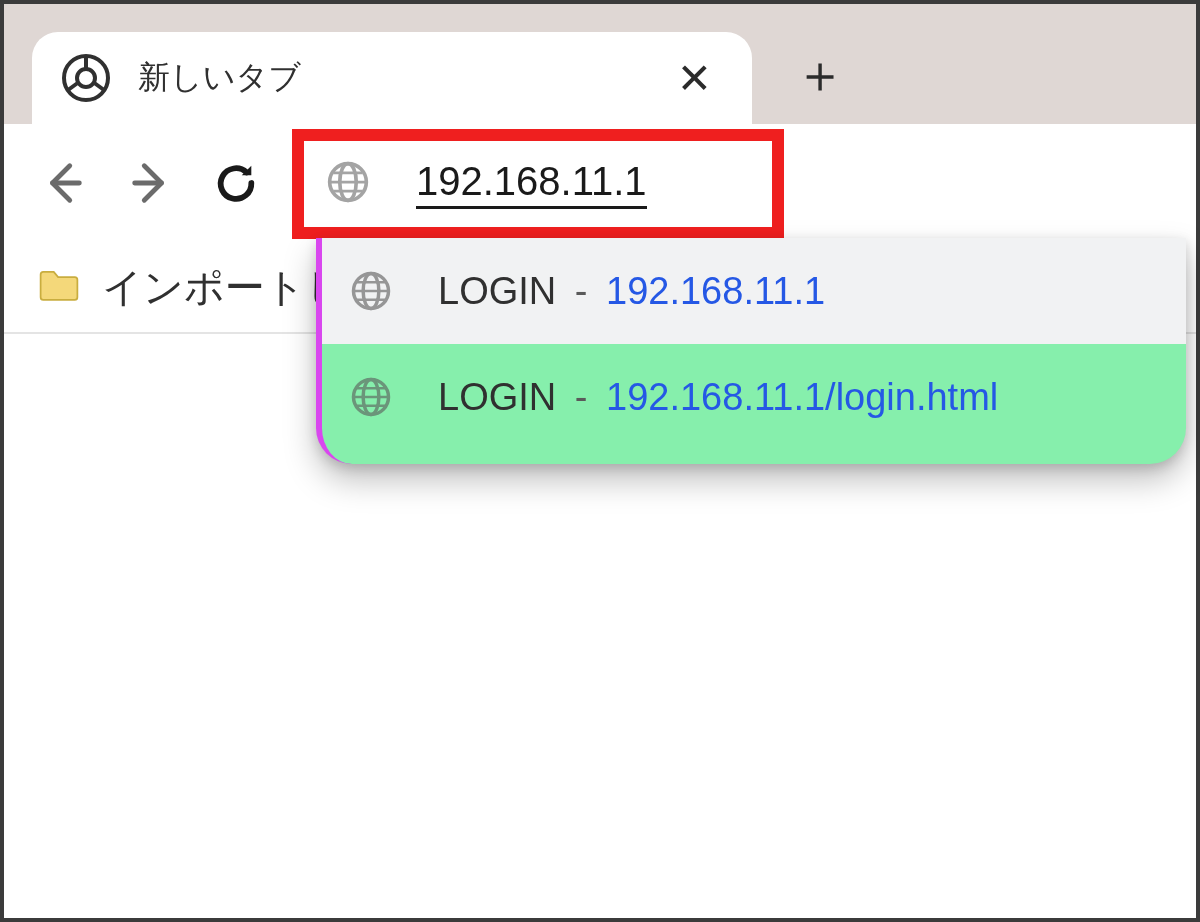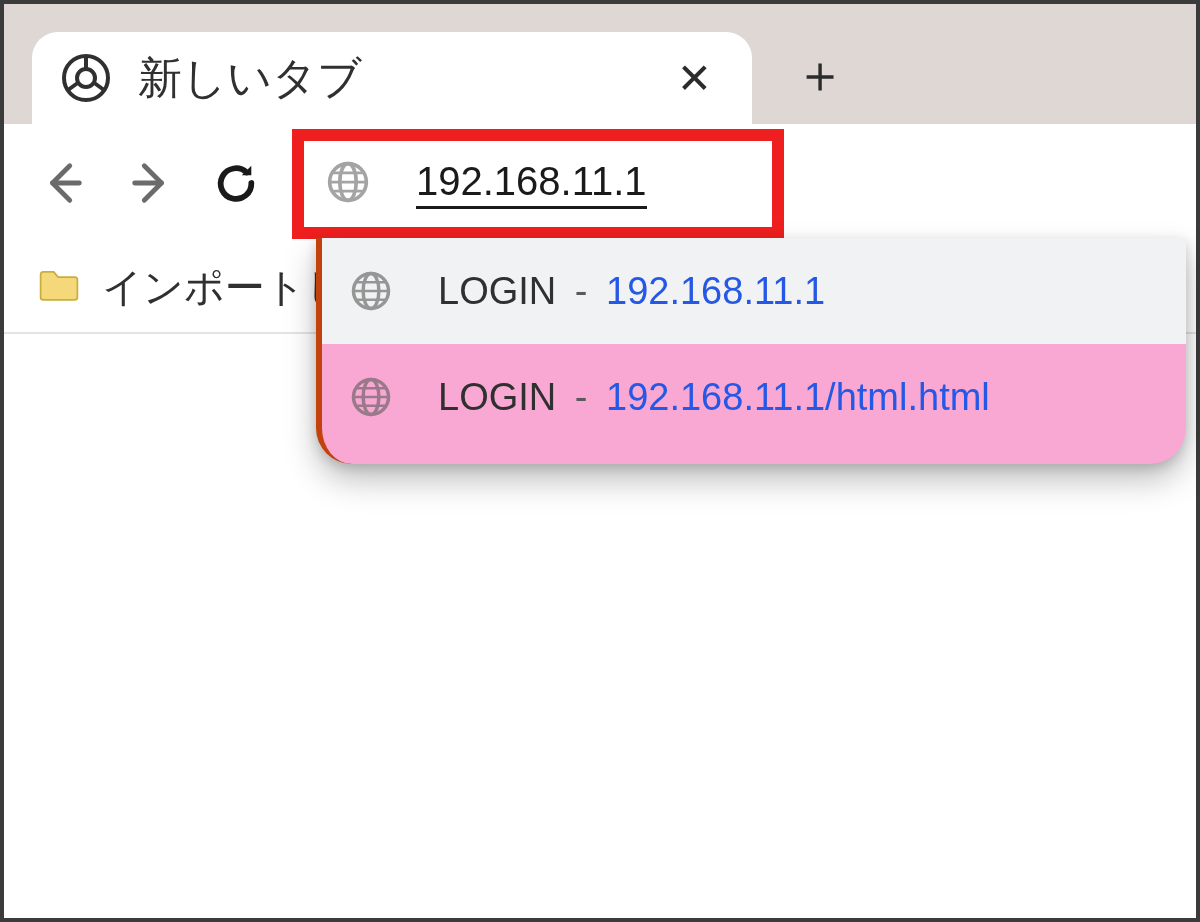--- a/index.html
+++ b/index.html
@@ -25,21 +25,21 @@
     width: 720px; height: 92px;
     background: #fff;
     border-top-left-radius: 26px;
     border-top-right-radius: 26px;
     display: flex;
     align-items: center;
     padding: 0 30px;
     gap: 28px;
   }
   .tab .title {
-    font-size: 44px;
+    font-size: 32px;
     color: #303030;
     flex: 1;
     white-space: nowrap;
   }
   .chrome-icon {
     width: 48px; height: 48px;
   }
   .close-x {
     font-size: 42px;
     color: #2b2b2b;
@@ -113,26 +113,26 @@
     font-size: 40px;
     color: #303030;
     white-space: nowrap;
   }
 
   
   .suggestions {
     position: absolute;
     left: 312px; top: 234px;
     width: 870px;
-    background: #f9a8d4;
+    background: #86efac;
     border-radius: 0 0 36px 36px;
     box-shadow: 0 16px 32px rgba(0,0,0,0.25), 0 4px 12px rgba(0,0,0,0.15);
     z-index: 5;
     padding-bottom: 14px;
-    border-left: 6px solid #c2410c;
+    border-left: 6px solid #d946ef;
     border-top: none;
   }
   .sugg-row {
     height: 106px;
     display: flex;
     align-items: center;
     padding: 0 28px;
     gap: 46px;
     font-size: 38px;
     color: #303030;
@@ -228,19 +228,19 @@
 
     <div class="sugg-row">
       <span class="ic">
         <svg viewBox="0 0 48 48" width="42" height="42">
             <circle cx="24" cy="24" r="20" fill="none" stroke="#5a5a5a" stroke-width="4"></circle>
             <ellipse cx="24" cy="24" rx="9" ry="20" fill="none" stroke="#5a5a5a" stroke-width="4"></ellipse>
             <path d="M4 24 H44 M8 14 H40 M8 34 H40" stroke="#5a5a5a" stroke-width="3"></path>
           </svg>
       </span>
       <span>
-        <span>LOGIN</span><span class="dash"> - </span><span class="blue">192.168.11.1/html.html</span>
+        <span>LOGIN</span><span class="dash"> - </span><span class="blue">192.168.11.1/login.html</span>
       </span>
     </div>
 
   </div>
 
 </div>
 
 </body></html>

